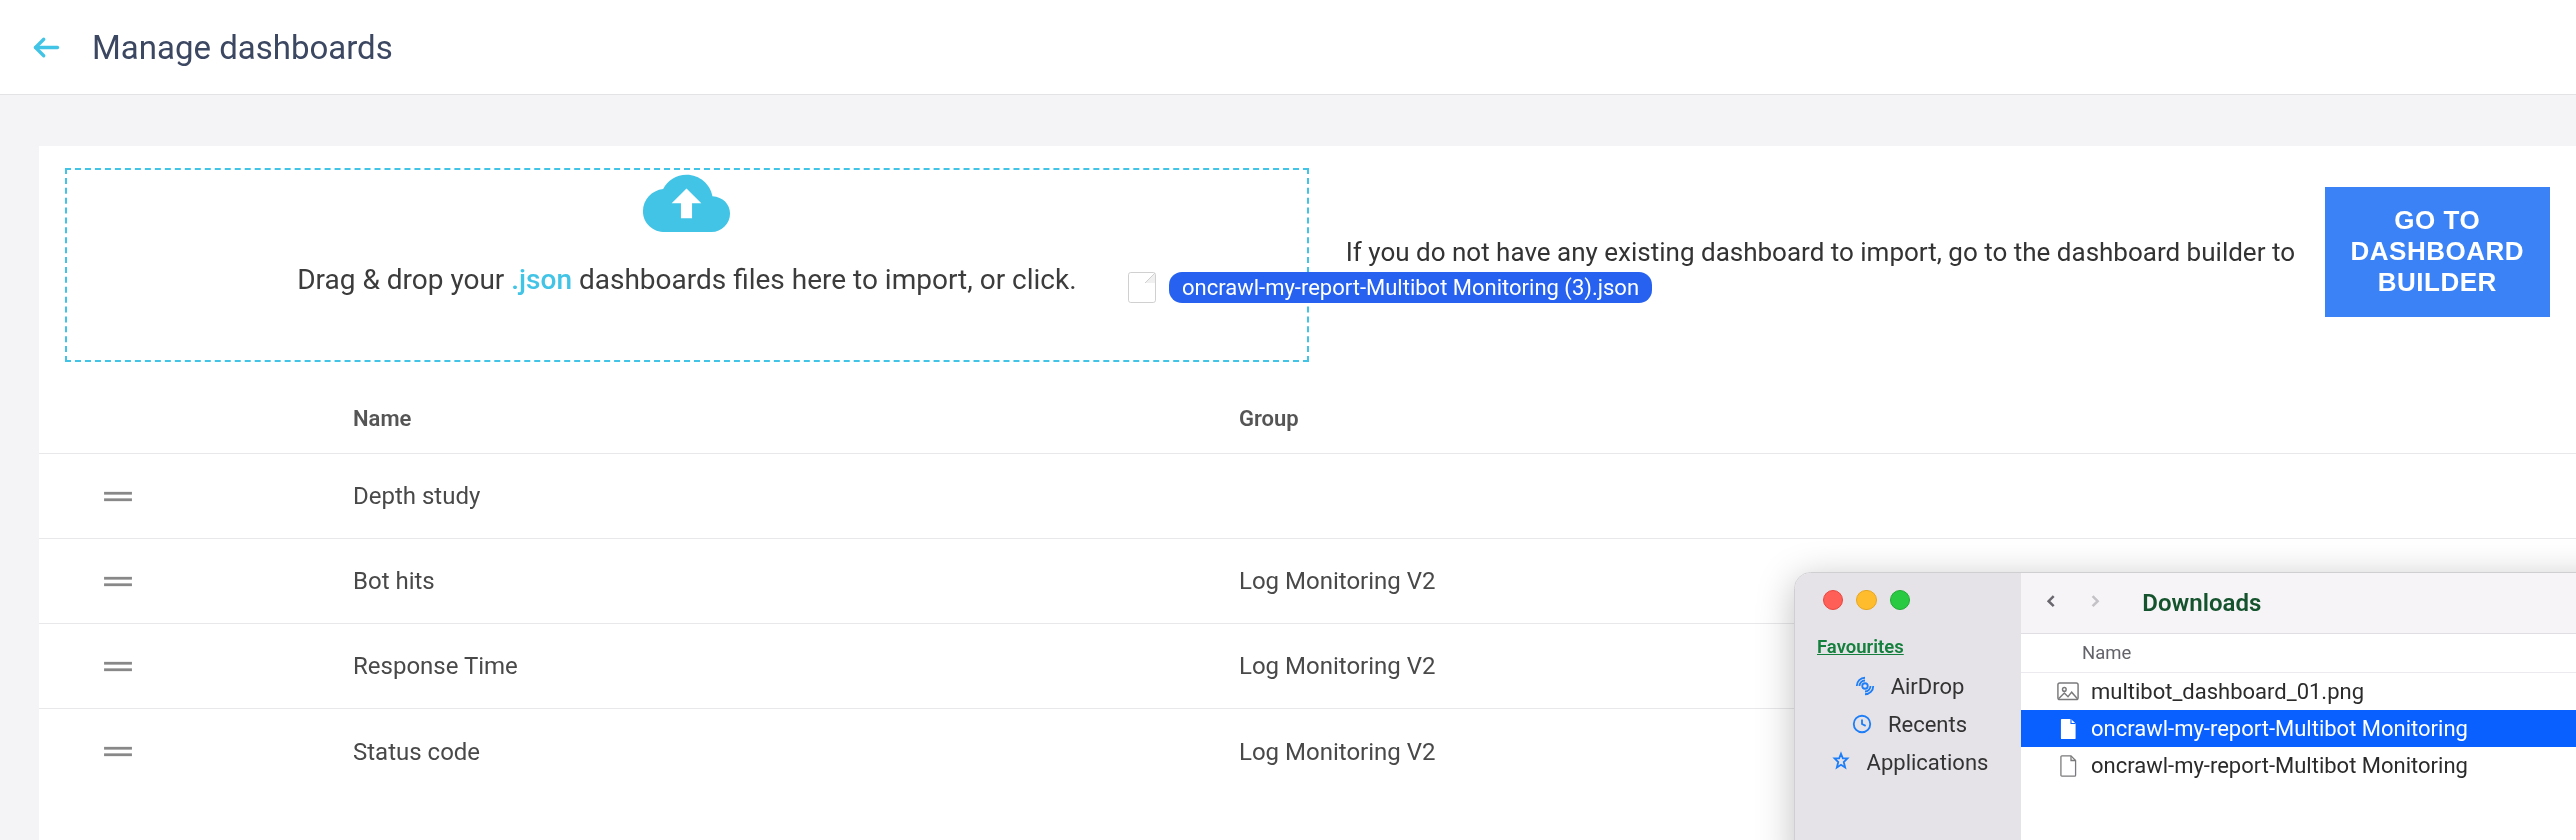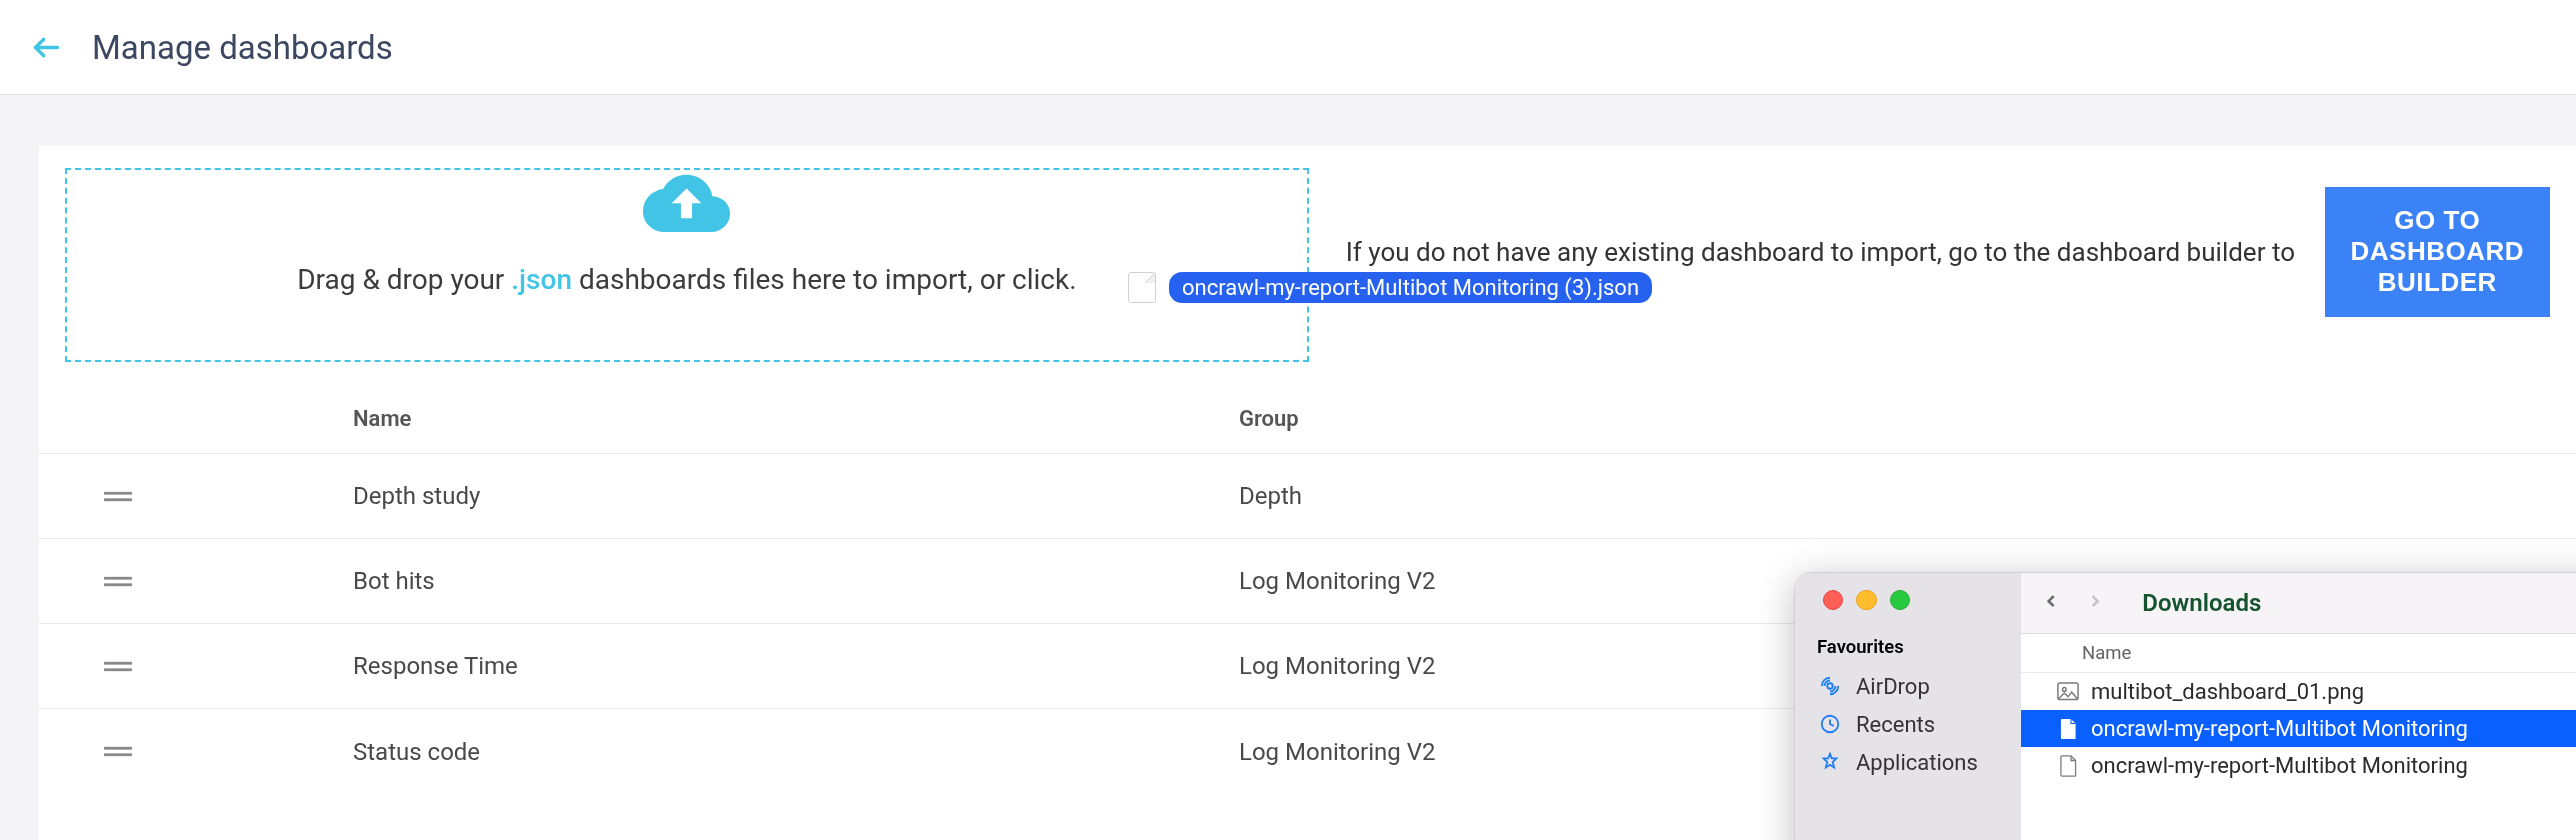--- a/index.html
+++ b/index.html
@@ -186,33 +186,35 @@
     gap: 13px;
     padding-left: 28px;
     margin-bottom: 26px;
   }
   .tdot { width: 20.3px; height: 20.3px; border-radius: 50%; }
   .tdot.red { background: #ff5f57; border: 0.9px solid #e8463e; }
   .tdot.yel { background: #ffbd2e; border: 0.9px solid #e6a51e; }
   .tdot.grn { background: #28ca42; border: 0.9px solid #1fab34; }
   .fav-title {
     font-size: 18.5px;
-    color: #000000;
+    color: #15803d;
     font-weight: 600;
     padding-left: 22px;
     margin-bottom: 9.2px;
+    text-decoration: underline;
   }
   .fav-item {
     display: flex;
     align-items: center;
     gap: 13px;
     padding: 6.5px 22px;
     font-size: 22px;
     color: #333;
     cursor: pointer;
+    justify-content: center;
   }
   .fav-item .fic { color: #1e7ef7; width: 26px; display: flex; justify-content: center; }
   .finder-main {
     flex: 1;
     display: flex;
     flex-direction: column;
   }
   .finder-toolbar {
     height: 61px;
     background: #f6f4f7;
@@ -309,21 +311,20 @@
       <div class="th th-group">Group</div>
     </div>
     <div class="row">
       <div class="drag-handle">
           <svg width="28" height="13" viewBox="0 0 30 14">
             <rect y="2" width="30" height="3" fill="#888"></rect>
             <rect y="9" width="30" height="3" fill="#888"></rect>
           </svg>
         </div>
       <div>Depth study</div>
-      <div>Depth</div>
     </div>
     <div class="row">
       <div class="drag-handle">
           <svg width="28" height="13" viewBox="0 0 30 14">
             <rect y="2" width="30" height="3" fill="#888"></rect>
             <rect y="9" width="30" height="3" fill="#888"></rect>
           </svg>
         </div>
       <div>Bot hits</div>
       <div>Log Monitoring V2</div>

